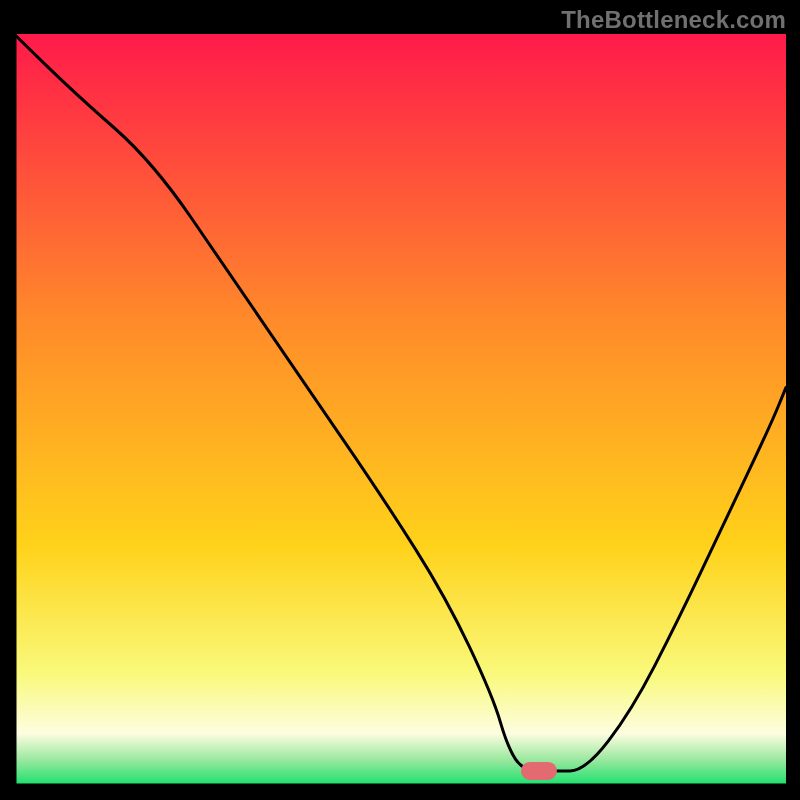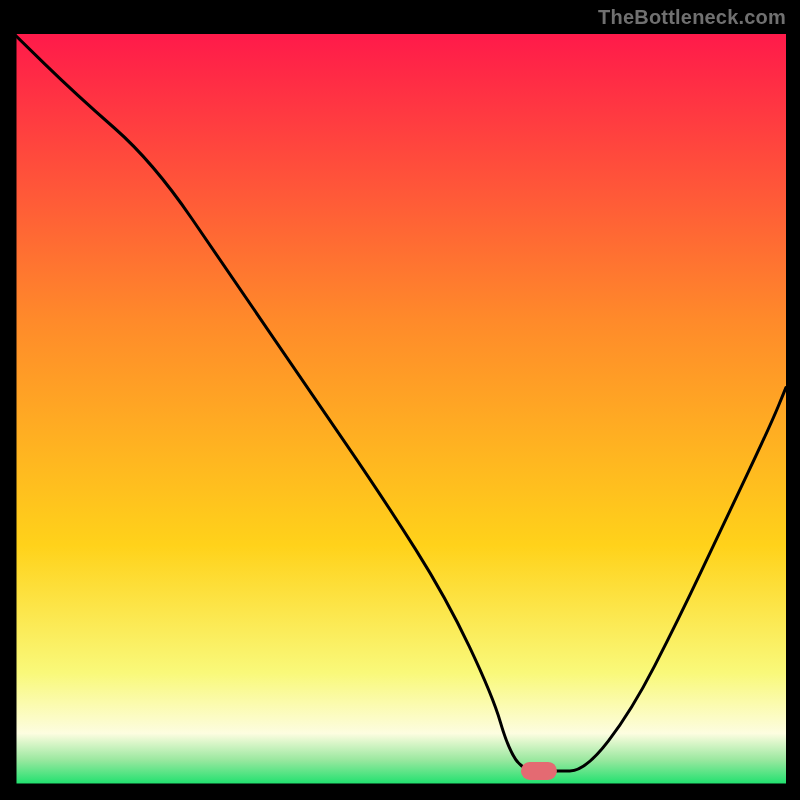--- a/index.html
+++ b/index.html
@@ -15,21 +15,21 @@
     position: relative;
     width: 800px;
     height: 800px;
     background: #000;
   }
   .watermark {
     position: absolute;
     top: 6px;
     right: 14px;
     color: #707070;
-    font-size: 20px;
+    font-size: 24px;
     font-weight: 600;
     letter-spacing: 0.2px;
     user-select: none;
   }
   .plot-box {
     position: absolute;
     left: 14px;
     top: 34px;
     width: 772px;
     height: 752px;

